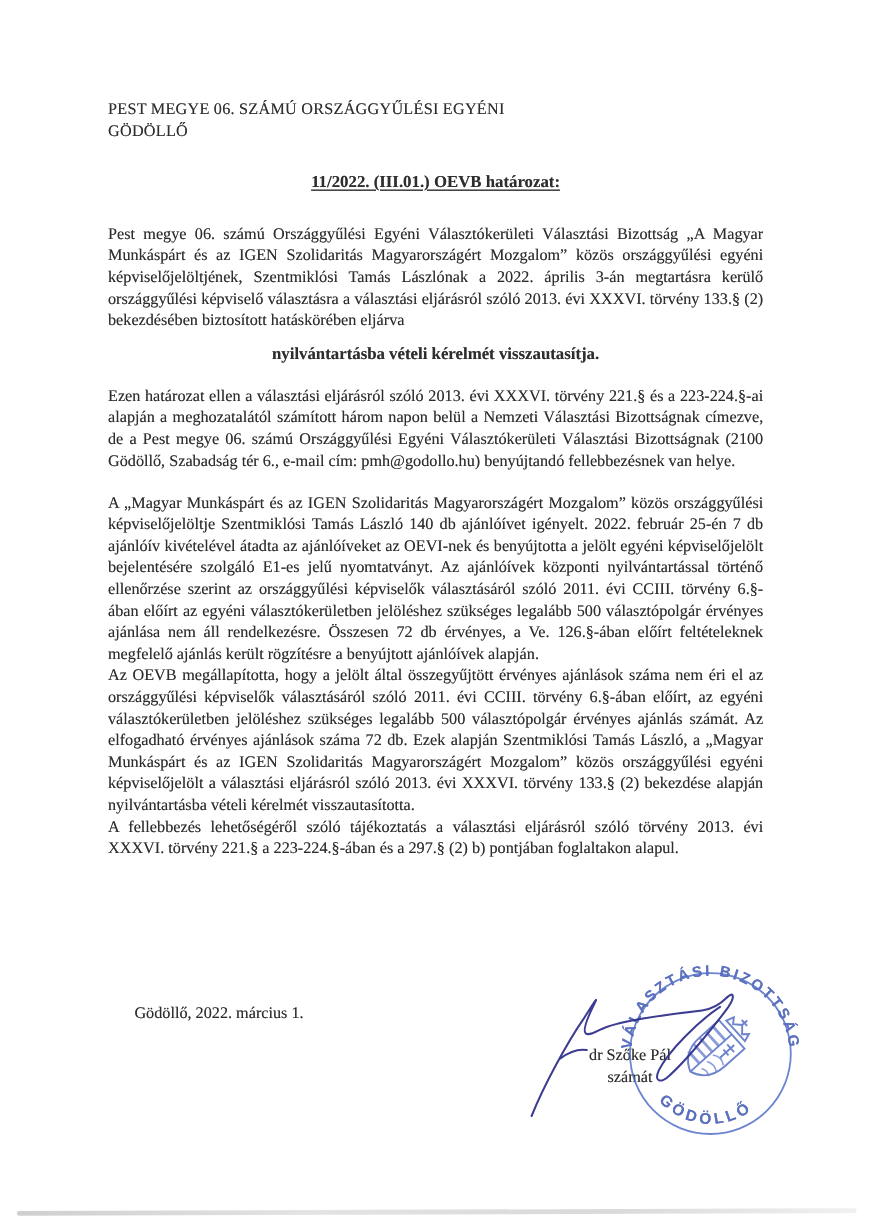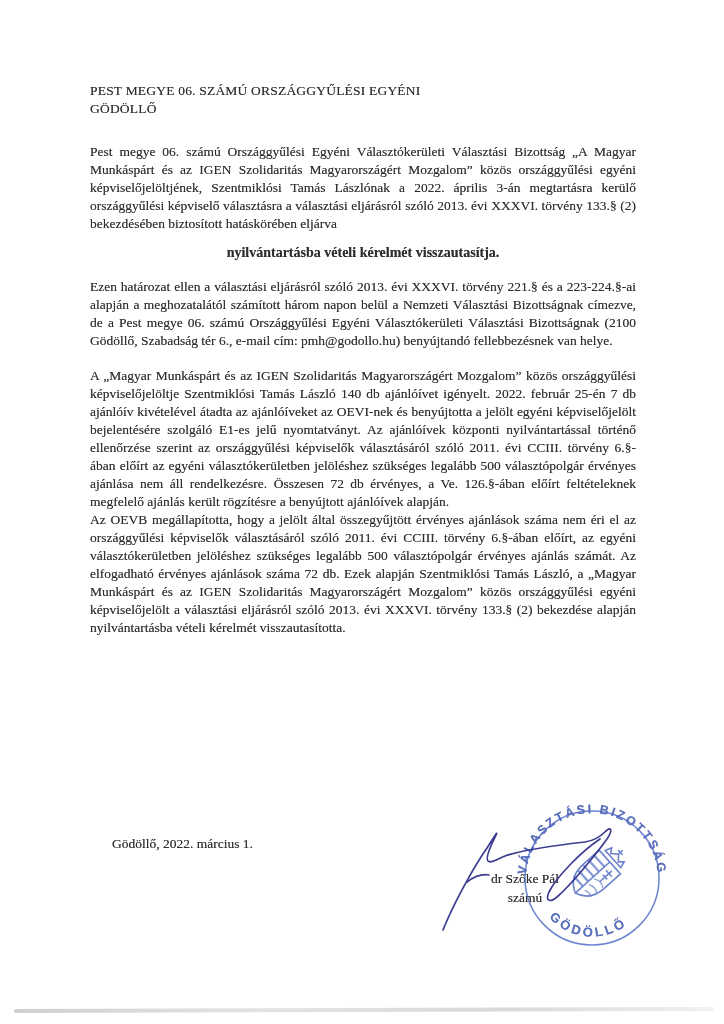--- a/index.html
+++ b/index.html
@@ -113,39 +113,41 @@
 <body>
 
 <div class="page">
 
   <div class="content">
     <div class="header">
       <p>PEST MEGYE 06. SZÁMÚ ORSZÁGGYŰLÉSI EGYÉNI</p>
       <p>GÖDÖLLŐ</p>
     </div>
 
+    <p class="doc-title">11/2022. (III.01.) OEVB határozat:</p>
 
     <p class="body-par">Pest megye 06. számú Országgyűlési Egyéni Választókerületi Választási Bizottság „A Magyar Munkáspárt és az IGEN Szolidaritás Magyarországért Mozgalom” közös országgyűlési egyéni képviselőjelöltjének, Szentmiklósi Tamás Lászlónak a 2022. április 3-án megtartásra kerülő országgyűlési képviselő választásra a választási eljárásról szóló 2013. évi XXXVI. törvény 133.§ (2) bekezdésében biztosított hatáskörében eljárva</p>
 
     <p class="decision">nyilvántartásba vételi kérelmét visszautasítja.</p>
 
     <p class="body-par appeal">Ezen határozat ellen a választási eljárásról szóló 2013. évi XXXVI. törvény 221.§ és a 223-224.§-ai alapján a meghozatalától számított három napon belül a Nemzeti Választási Bizottságnak címezve, de a Pest megye 06. számú Országgyűlési Egyéni Választókerületi Választási Bizottságnak (2100 Gödöllő, Szabadság tér 6., e-mail cím: pmh@godollo.hu) benyújtandó fellebbezésnek van helye.</p>
 
 
     <div class="reasoning">
       <p>A „Magyar Munkáspárt és az IGEN Szolidaritás Magyarországért Mozgalom” közös országgyűlési képviselőjelöltje Szentmiklósi Tamás László 140 db ajánlóívet igényelt. 2022. február 25-én 7 db ajánlóív kivételével átadta az ajánlóíveket az OEVI-nek és benyújtotta a jelölt egyéni képviselőjelölt bejelentésére szolgáló E1-es jelű nyomtatványt. Az ajánlóívek központi nyilvántartással történő ellenőrzése szerint az országgyűlési képviselők választásáról szóló 2011. évi CCIII. törvény 6.§-ában előírt az egyéni választókerületben jelöléshez szükséges legalább 500 választópolgár érvényes ajánlása nem áll rendelkezésre. Összesen 72 db érvényes, a Ve. 126.§-ában előírt feltételeknek megfelelő ajánlás került rögzítésre a benyújtott ajánlóívek alapján.</p>
       <p>Az OEVB megállapította, hogy a jelölt által összegyűjtött érvényes ajánlások száma nem éri el az országgyűlési képviselők választásáról szóló 2011. évi CCIII. törvény 6.§-ában előírt, az egyéni választókerületben jelöléshez szükséges legalább 500 választópolgár érvényes ajánlás számát. Az elfogadható érvényes ajánlások száma 72 db. Ezek alapján Szentmiklósi Tamás László, a „Magyar Munkáspárt és az IGEN Szolidaritás Magyarországért Mozgalom” közös országgyűlési egyéni képviselőjelölt a választási eljárásról szóló 2013. évi XXXVI. törvény 133.§ (2) bekezdése alapján nyilvántartásba vételi kérelmét visszautasította.</p>
+      <p>A fellebbezés lehetőségéről szóló tájékoztatás a választási eljárásról szóló törvény 2013. évi XXXVI. törvény 221.§ a 223-224.§-ában és a 297.§ (2) b) pontjában foglaltakon alapul.</p>
     </div>
   </div>
 
   <div class="date-line">Gödöllő, 2022. március 1.</div>
 
   <div class="sig-text">
     <p>dr Szőke Pál</p>
-    <p>számú</p>
+    <p>számát</p>
   </div>
 
   <svg class="stamp-svg" viewBox="-75 -75 150 150">
     <g stroke="#4f6ac7" fill="none" stroke-width="1.5" opacity="0.9">
       <circle r="67"></circle>
     </g>
     <defs>
       <path id="arcTop" d="M -56,36 A 66,66 0 1 1 56,36"></path>
       <path id="arcBot" d="M -50,30 A 58,58 0 0 0 50,30"></path>
     </defs>

